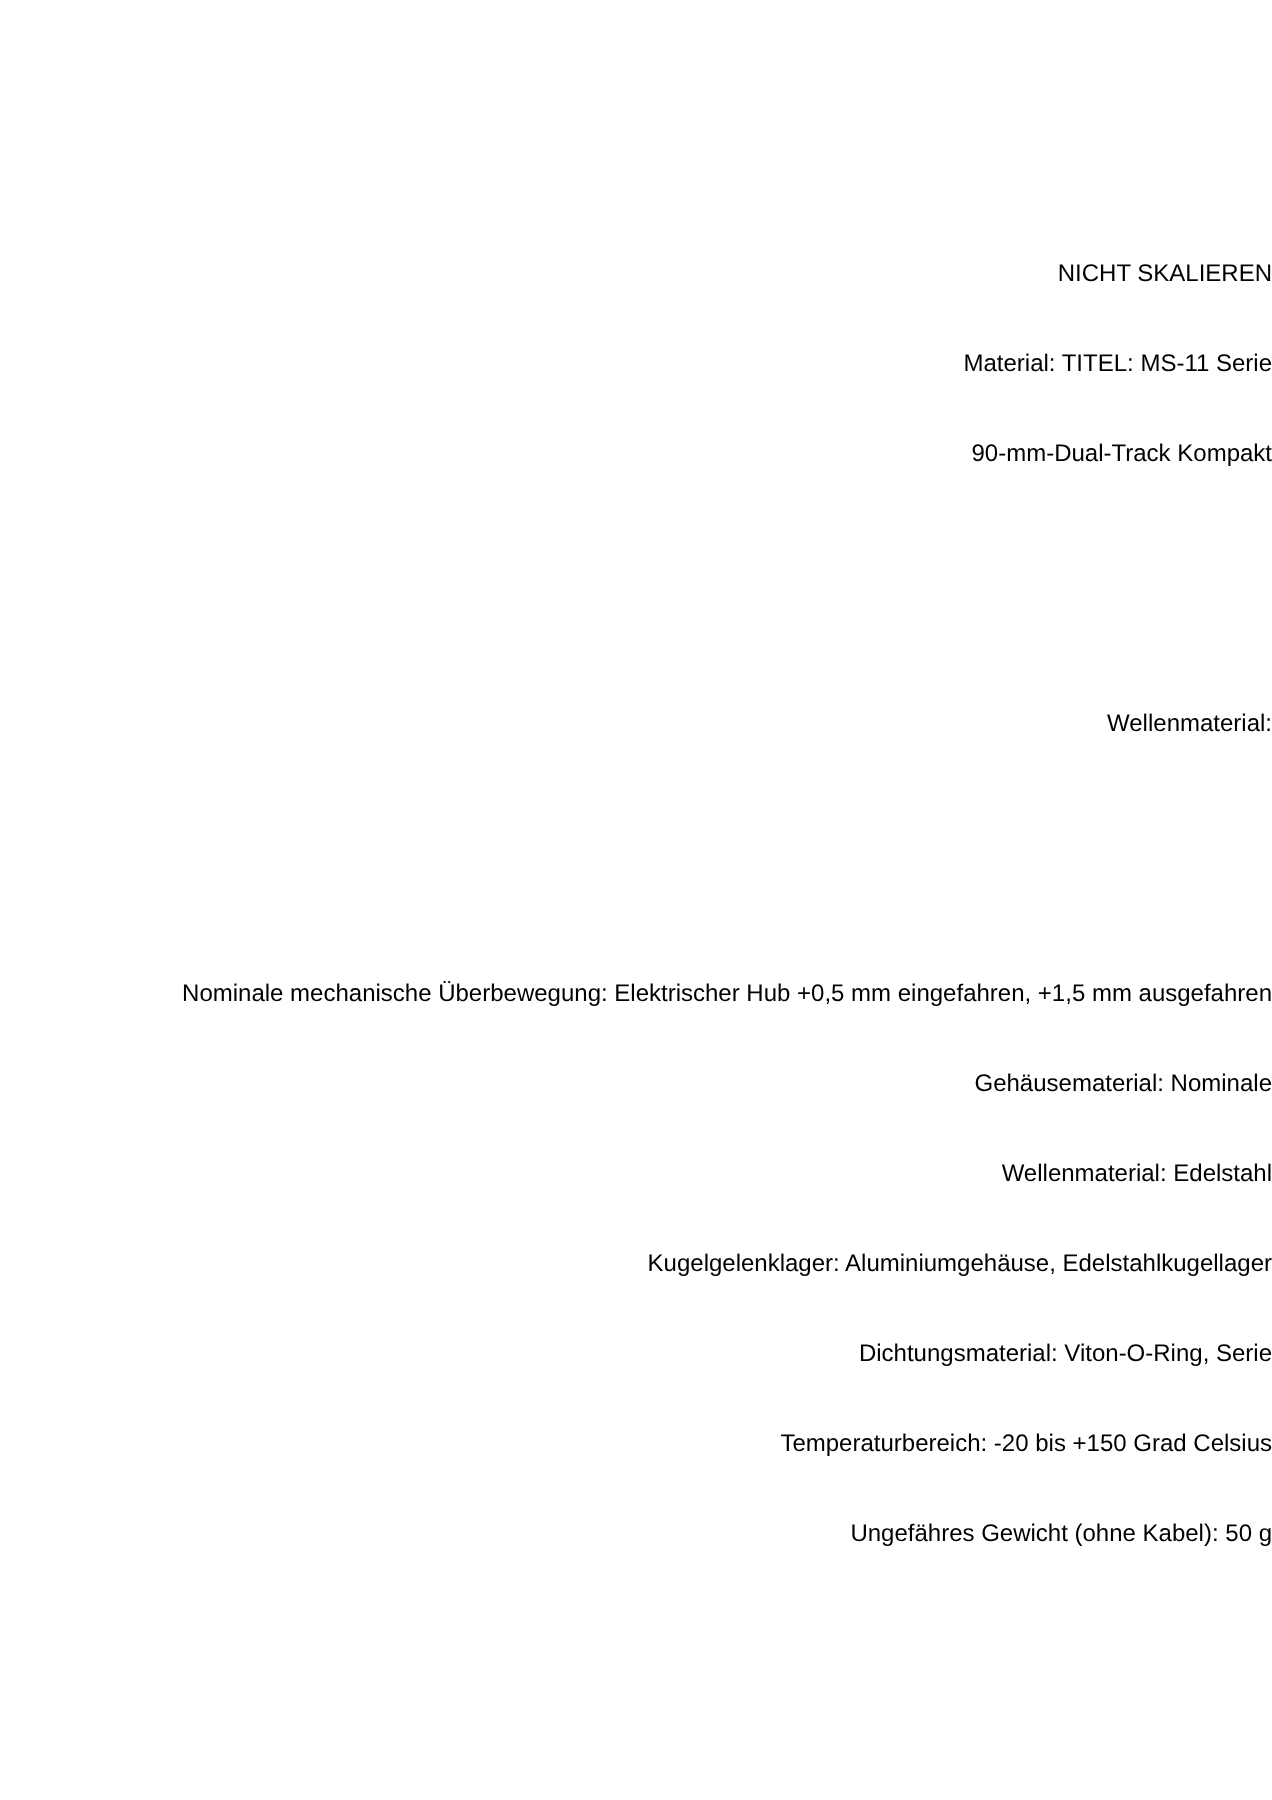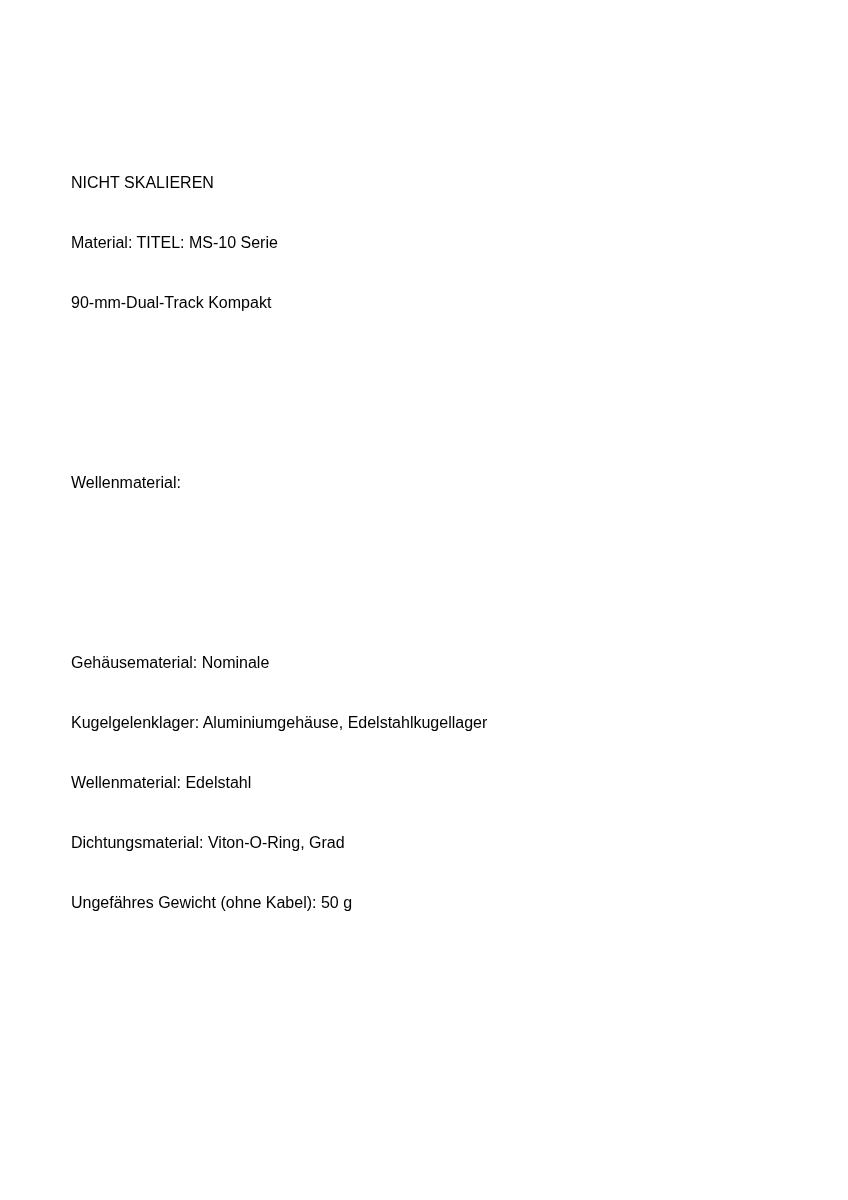--- a/index.html
+++ b/index.html
@@ -16,46 +16,49 @@
     top: 73px;
     width: 777px;
     color: #000000;
     font-family: "Liberation Sans", sans-serif;
     font-size: 16px;
     line-height: 20px;
     white-space: pre;          
   }
   section.block {
     margin: 0 0 20px 0;        
+    text-align: right;
   }
   .line {
     min-height: 20px;          
     overflow: visible;         
   }
 </style>
 </head>
 <body>
 
 <main class="doc">
 
   <section class="block">
     <div class="line">NICHT SKALIEREN</div>
-    <div class="line">Material: TITEL: MS-10 Serie</div>
+    <div class="line">Material: TITEL: MS-11 Serie</div>
     <div class="line">90-mm-Dual-Track Kompakt</div>
   </section>
 
   <section class="block">
     <div class="line">Wellenmaterial:</div>
   </section>
 
   <section class="block">
+    <div class="line">Nominale mechanische Überbewegung: Elektrischer Hub +0,5 mm eingefahren, +1,5 mm ausgefahren</div>
     <div class="line">Gehäusematerial: Nominale</div>
+    <div class="line">Wellenmaterial: Edelstahl</div>
     <div class="line">Kugelgelenklager: Aluminiumgehäuse, Edelstahlkugellager</div>
-    <div class="line">Wellenmaterial: Edelstahl</div>
-    <div class="line">Dichtungsmaterial: Viton-O-Ring, Grad</div>
+    <div class="line">Dichtungsmaterial: Viton-O-Ring, Serie</div>
+    <div class="line">Temperaturbereich: -20 bis +150 Grad Celsius</div>
     <div class="line">Ungefähres Gewicht (ohne Kabel): 50 g</div>
   </section>
 
   
 
   
 
   
 
   

